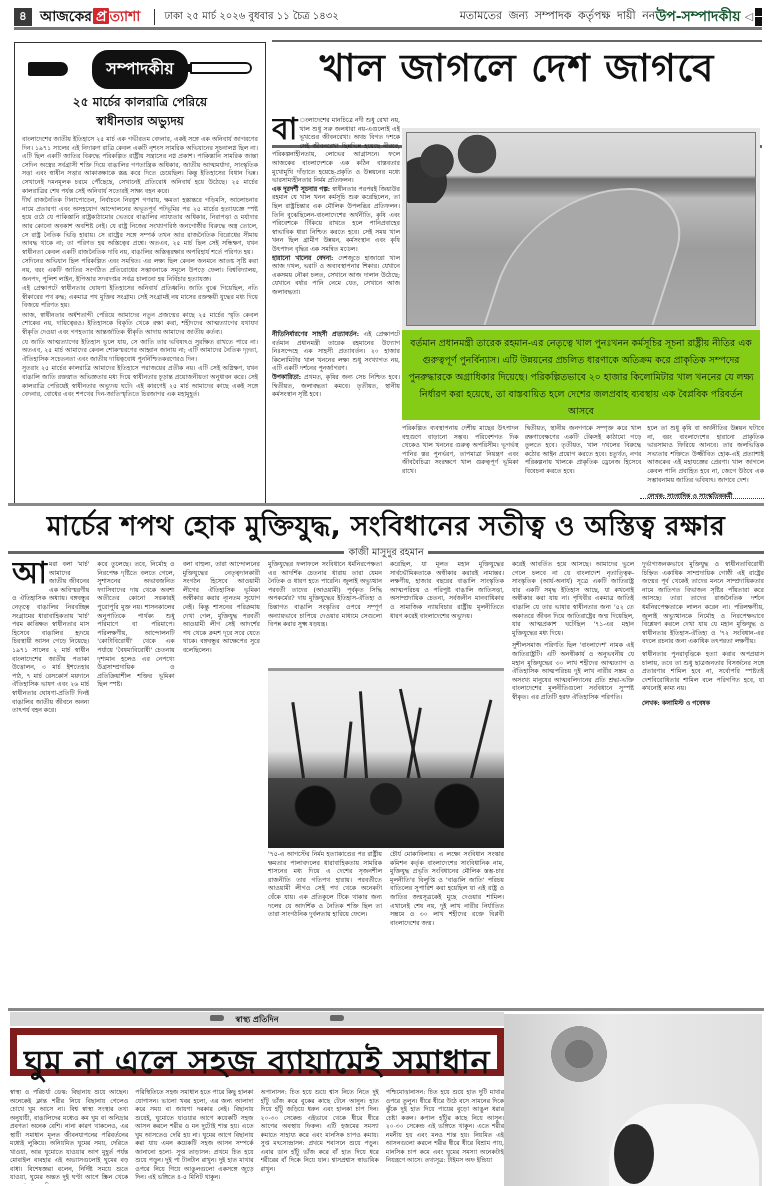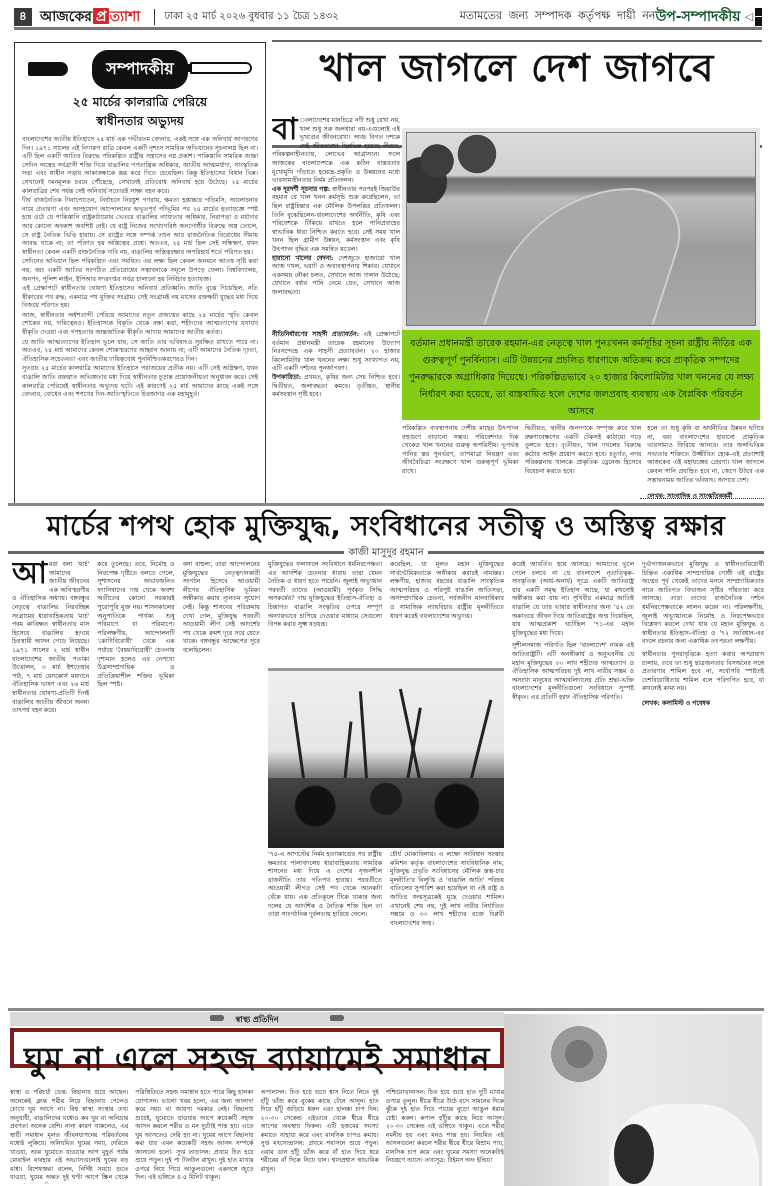--- a/index.html
+++ b/index.html
@@ -66,21 +66,21 @@
   .a2-mid-bot .col { flex: 1; overflow: hidden; }
   .a2-photo { position: absolute; left: 256px; top: 108px; width: 236px; height: 180px; border-top: 3px solid #999; background: #f2f2f2; overflow: hidden; }
   .war-photo { width: 100%; height: 100%; position: relative; background: linear-gradient(180deg, #f0f0f0 0%, #e5e5e5 45%, #777 60%, #3a3a3a 100%); }
   .war-photo .rifle { position: absolute; width: 3px; background: #222; transform-origin: bottom center; }
   .war-photo .crowd { position: absolute; left: 0; bottom: 0; width: 100%; height: 70px; background: radial-gradient(circle at 20% 40%, #111 0 10%, transparent 11%), radial-gradient(circle at 50% 30%, #1c1c1c 0 12%, transparent 13%), radial-gradient(circle at 80% 40%, #111 0 11%, transparent 12%), linear-gradient(#444, #222); }
   .a2-author { font-weight: bold; }
 
   
   .health-bar { position: absolute; left: 10px; top: 1012px; width: 494px; height: 14px; background: #d9d9d9; display: flex; align-items: center; justify-content: center; font-family: "DejaVu Sans", sans-serif; font-size: 8px; font-weight: bold; }
   .health-bar .tab { position: absolute; top: 3px; width: 14px; height: 6px; background: #666; border-radius: 2px 4px 4px 2px; }
-  .a3-headline { position: absolute; left: 10px; top: 1028px; width: 494px; height: 40px; border: 4px solid #7f1d1d; text-align: center; font-family: "DejaVu Sans", sans-serif; font-weight: bold; font-size: 32px; line-height: 54px; letter-spacing: 0.5px; }
+  .a3-headline { position: absolute; left: 10px; top: 1028px; width: 494px; height: 48px; border: 7px solid #7f1d1d; text-align: center; font-family: "DejaVu Sans", sans-serif; font-weight: bold; font-size: 32px; line-height: 54px; letter-spacing: 0.5px; }
   .a3-cols { position: absolute; left: 10px; top: 1088px; width: 494px; height: 96px; display: flex; gap: 7px; font-size: 6.1px; line-height: 8.5px; text-align: justify; }
   .a3-cols .col { flex: 1; overflow: hidden; }
   .a3-photo { position: absolute; left: 504px; top: 1014px; width: 258px; height: 172px; background: linear-gradient(90deg, #cfcfcf 0%, #eaeaea 40%, #e0e0e0 100%); overflow: hidden; }
   .a3-photo .plant { position: absolute; left: 40px; top: 10px; width: 70px; height: 60px; border-radius: 50%; background: radial-gradient(circle, #777 0 30%, #999 31% 60%, transparent 61%); }
   .a3-photo .person { position: absolute; left: 105px; top: 90px; width: 150px; height: 90px; background: #f5f5f5; border-radius: 60px 60px 0 0; }
   .a3-photo .hair { position: absolute; left: 110px; top: 110px; width: 40px; height: 60px; border-radius: 50%; background: #2a2a2a; }
   .bold { font-weight: bold; }
 </style>
 </head>
 <body>

